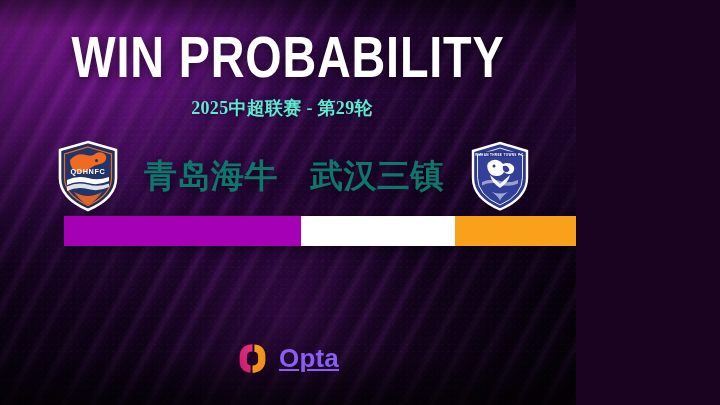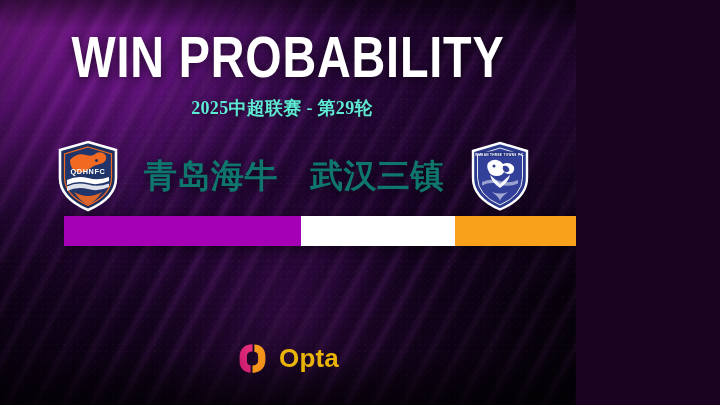--- a/index.html
+++ b/index.html
@@ -140,22 +140,23 @@
   .pct-left{left:145px;width:130px;text-align:center;}
   .pct-right{left:447px;width:130px;text-align:center;}
 
   
   .opta{
     position:absolute;left:0;right:0;bottom:30px;height:34px;
     display:flex;align-items:center;justify-content:center;gap:11px;
   }
   .opta-mark{width:31px;height:31px;position:relative;}
   .opta-word{
-    color:#eab308;font-size:26px;font-weight:bold;letter-spacing:.2px;
+    color:#8b5cf6;font-size:26px;font-weight:bold;letter-spacing:.2px;
     line-height:31px;
+    text-decoration:underline;
   }
 </style>
 </head>
 <body>
 
 <div id="stage">
 
   <div class="bg-base"></div>
   <div class="bg-glow-right"></div>
   <div class="bg-glow-mid"></div>

